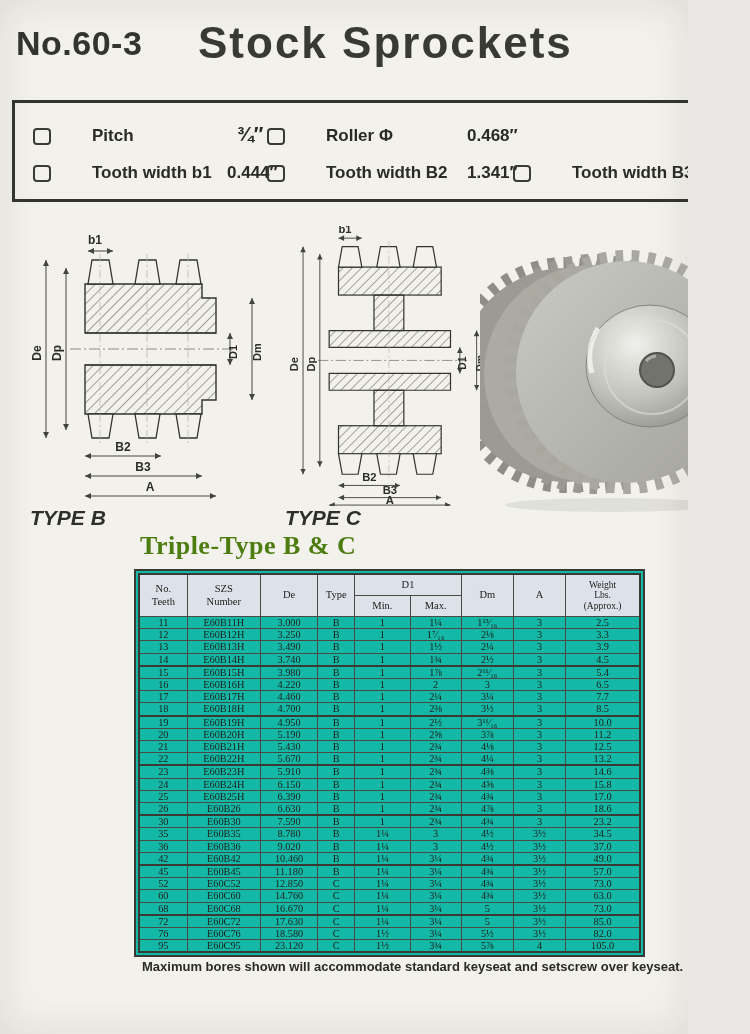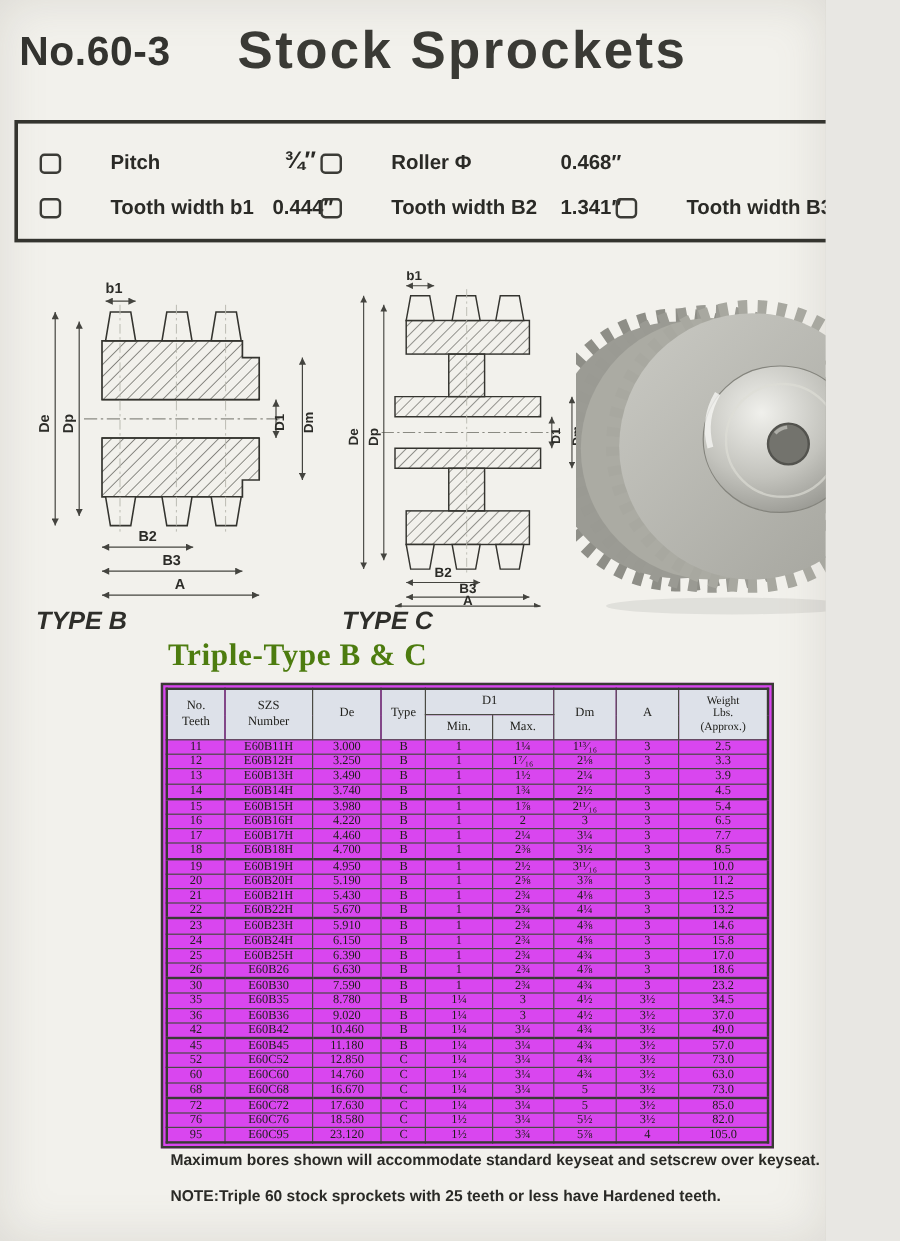--- a/index.html
+++ b/index.html
@@ -14,21 +14,21 @@
   .spec-item{position:absolute;height:20px;font-size:17px;font-weight:700;color:#2a2a26;white-space:nowrap;margin-left:34px;}
   .cbx{position:absolute;width:14px;height:13px;border:2px solid #3b3b36;border-radius:4px;background:transparent;}
   .frac{font-size:20px;}
   
   .diag{position:absolute;}
   .diag-caption{position:absolute;font-size:21px;font-weight:700;font-style:italic;color:#2e2e2a;text-align:left;}
   svg text{font-family:"Liberation Sans",sans-serif;fill:#2c2c28;}
   
   .tbl-title{position:absolute;left:140px;top:531px;margin:0;font-family:"Liberation Serif",serif;
              font-size:26px;font-weight:800;color:#4d7c0f;letter-spacing:.5px;}
-  .table-wrap{position:absolute;left:134px;top:569px;width:503px;border:2px solid #3a3a35;padding:2px;background:#d946ef;}
+  .table-wrap{position:absolute;left:134px;top:569px;width:503px;border:2px solid #3a3a35;padding:2px;background:#14b8a6;}
   table{border-collapse:collapse;width:100%;table-layout:fixed;border:2px solid #3a3a35;
         font-family:"Liberation Serif",serif;}
   th,td{border:1px solid #4a4a44;text-align:center;padding:0;overflow:hidden;}
   thead th{background:#dde1e9;font-size:10.5px;font-weight:400;line-height:1.2;height:20px;color:#21211d;}
   thead th.wt{font-size:9.5px;line-height:1.1;}
   tbody td{font-size:10.3px;height:11.2px;line-height:11.2px;color:#1e1e1a;}
   tbody tr.grp td{border-top:2px solid #3a3a35;text-align:center;}
   
   .notes{position:absolute;left:142px;top:958px;font-size:13px;font-weight:600;color:#2a2a26;line-height:1.4;}
   .notes .nt{margin-top:12px;}
@@ -532,16 +532,15 @@
             <td>5⅞</td>
             <td>4</td>
             <td>105.0</td>
           </tr>
         </tbody>
     </table>
   </div>
 
   <div class="notes">
     <div>Maximum bores shown will accommodate standard keyseat and setscrew over keyseat.</div>
-    <div class="nt">NOTE:Triple 60 stock sprockets with 25 teeth or less have Hardened teeth.</div>
   </div>
 
 </div>
 
 </body></html>

